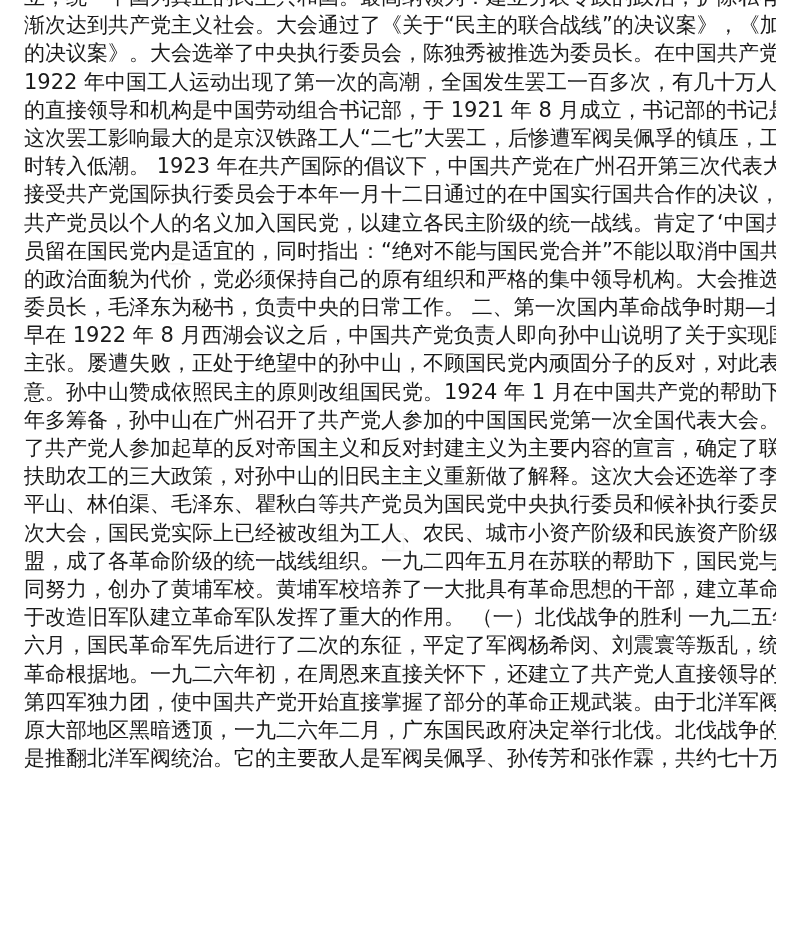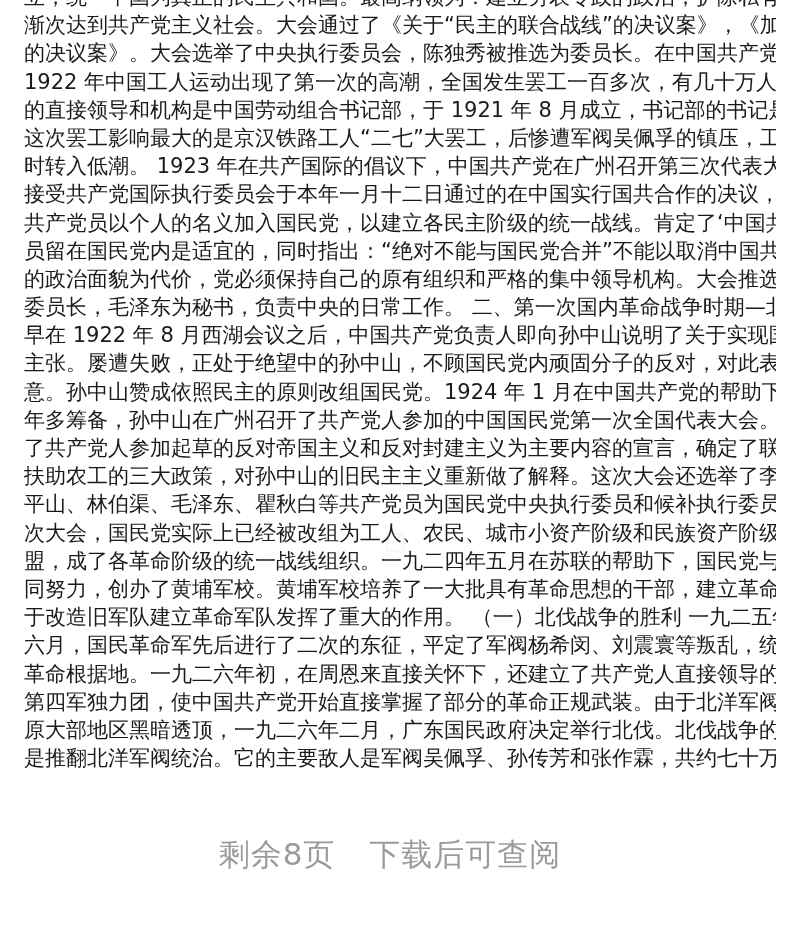--- a/index.html
+++ b/index.html
@@ -99,17 +99,14 @@
     <span class="doc-line">盟，成了各革命阶级的统一战线组织。一九二四年五月在苏联的帮助下，国民党与共产党共</span>
     <span class="doc-line">同努力，创办了黄埔军校。黄埔军校培养了一大批具有革命思想的干部，建立革命武装，对</span>
     <span class="doc-line">于改造旧军队建立革命军队发挥了重大的作用。 （一）北伐战争的胜利 一九二五年二月和</span>
     <span class="doc-line">六月，国民革命军先后进行了二次的东征，平定了军阀杨希闵、刘震寰等叛乱，统一了广东</span>
     <span class="doc-line">革命根据地。一九二六年初，在周恩来直接关怀下，还建立了共产党人直接领导的国民革命</span>
     <span class="doc-line">第四军独力团，使中国共产党开始直接掌握了部分的革命正规武装。由于北洋军阀统治的中</span>
     <span class="doc-line">原大部地区黑暗透顶，一九二六年二月，广东国民政府决定举行北伐。北伐战争的直接目标</span>
     <span class="doc-line last">是推翻北洋军阀统治。它的主要敌人是军阀吴佩孚、孙传芳和张作霖，共约七十万军队，当</span>
   </div>
 
-  <div class="remaining">
-    <span>剩余8页</span><span class="gap"></span><span>下载后可查阅</span>
-  </div>
 
 </div>
 
 </body></html>

